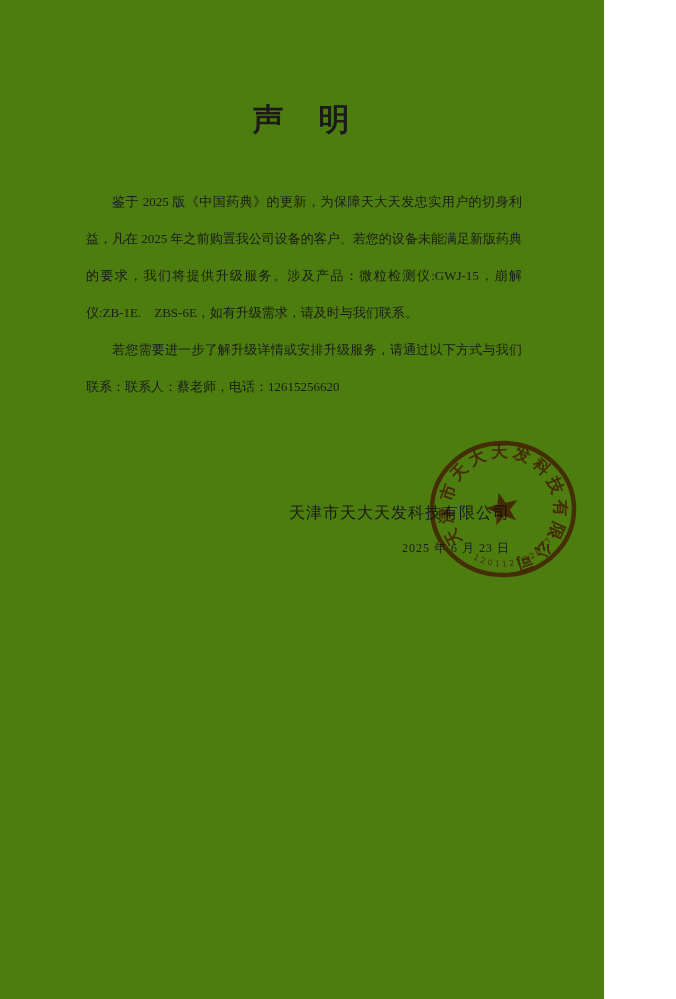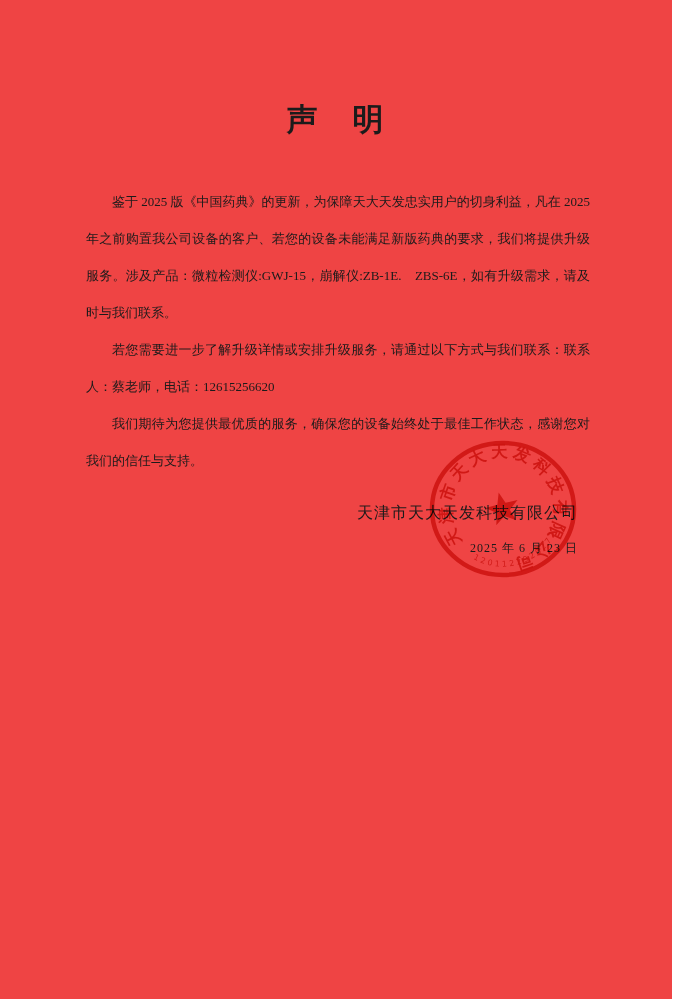--- a/index.html
+++ b/index.html
@@ -1,20 +1,20 @@
 <!DOCTYPE html>
 <html><head>
 <meta charset="utf-8">
 <style>
   * { margin:0; padding:0; box-sizing:border-box; }
   html,body { background:#ffffff; }
   .page {
     position:relative;
-    width:672px; height:999px;
-    background:#ef4444;
+    width:604px; height:999px;
+    background:#4d7c0f;
     font-family:"Liberation Serif","DejaVu Serif",serif;
     color:#1b1b1b;
     overflow:hidden;
   }
   .doc-title {
     margin-top:99px;
     text-align:center;
     font-size:31px;
     font-weight:bold;
     letter-spacing:2px;
@@ -60,21 +60,20 @@
 </head>
 <body>
 
 <div class="page">
 
   <h1 class="doc-title">声　明</h1>
 
   <div class="doc-body">
     <p>鉴于 2025 版《中国药典》的更新，为保障天大天发忠实用户的切身利益，凡在 2025 年之前购置我公司设备的客户、若您的设备未能满足新版药典的要求，我们将提供升级服务。涉及产品：微粒检测仪:GWJ-15，崩解仪:ZB-1E.　ZBS-6E，如有升级需求，请及时与我们联系。</p>
     <p>若您需要进一步了解升级详情或安排升级服务，请通过以下方式与我们联系：联系人：蔡老师，电话：12615256620</p>
-    <p>我们期待为您提供最优质的服务，确保您的设备始终处于最佳工作状态，感谢您对我们的信任与支持。</p>
   </div>
 
   <div class="signature">
     <div class="sig-company">天津市天大天发科技有限公司</div>
     <div class="sig-date">2025 年 6 月 23 日</div>
   </div>
 
   <svg class="seal" viewBox="0 0 154 146" xmlns="http://www.w3.org/2000/svg">
     <defs>
       <path id="ring-path" d="M 25 71 A 52 52 0 1 1 129 71 A 52 52 0 1 1 25 71"></path>

